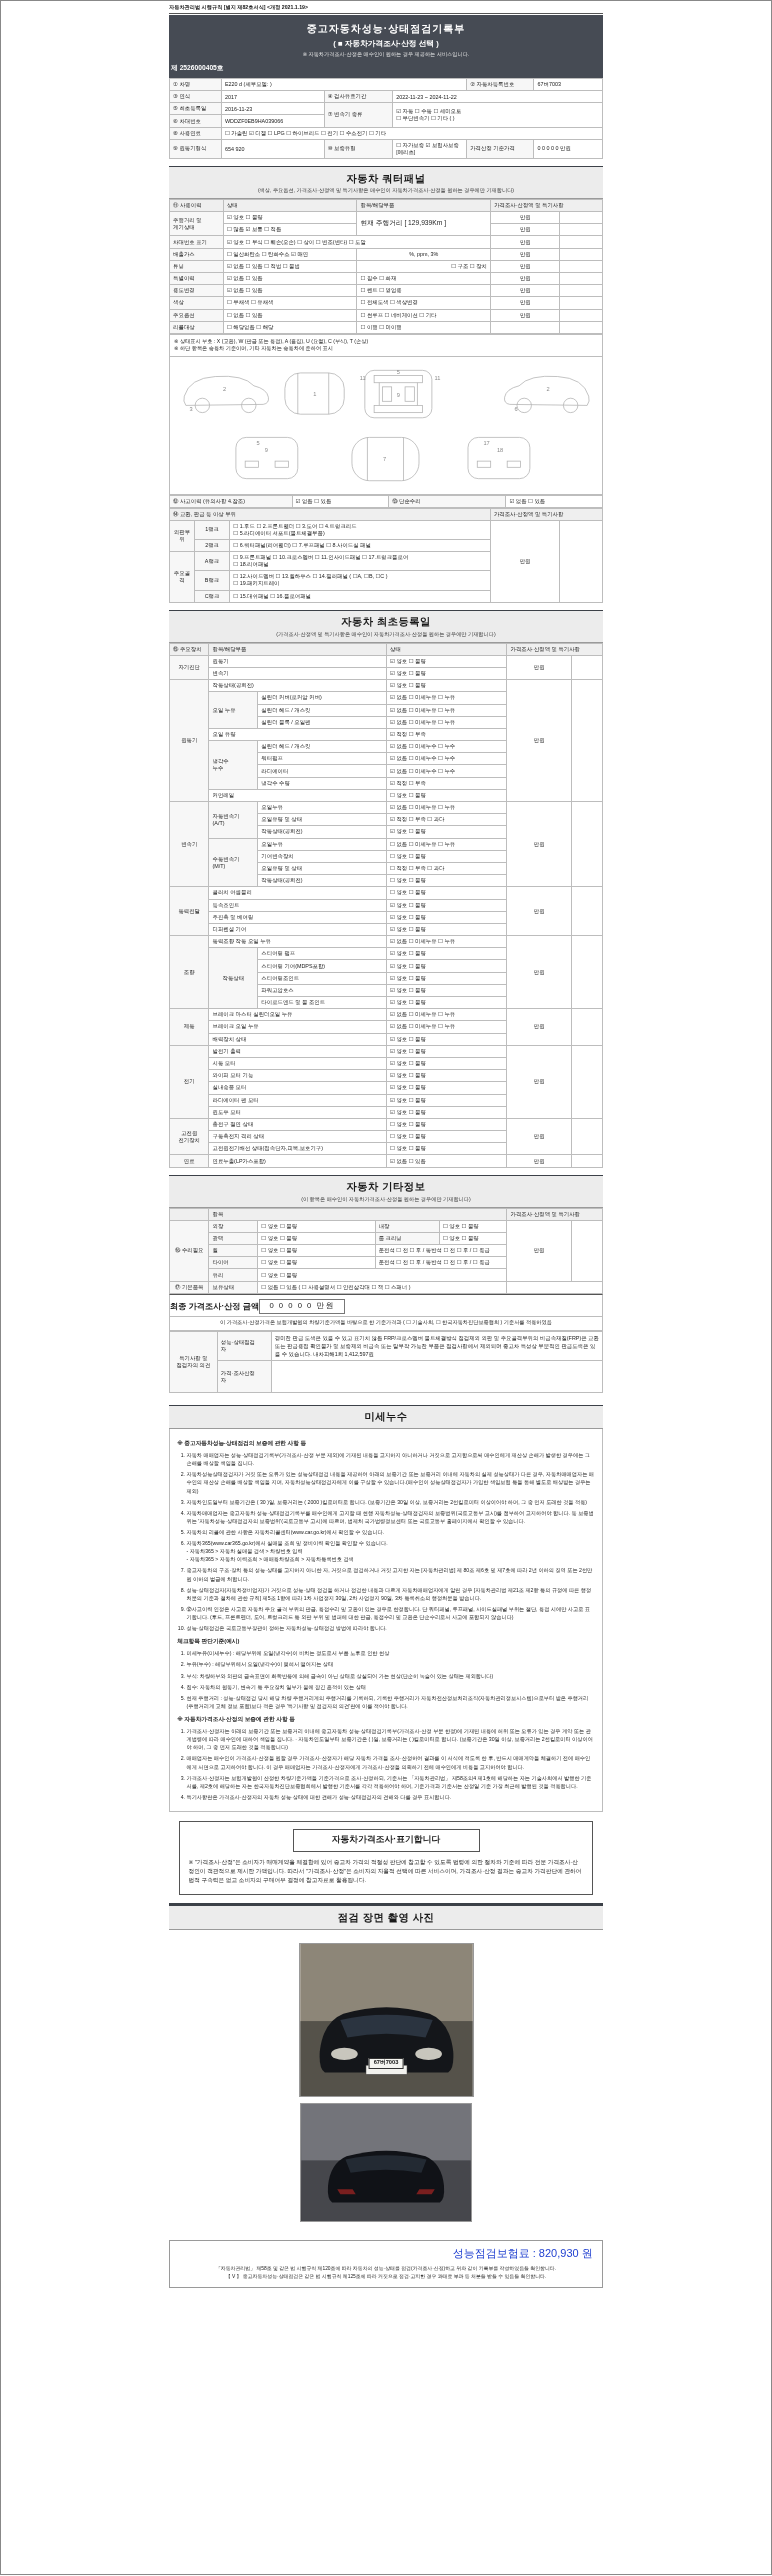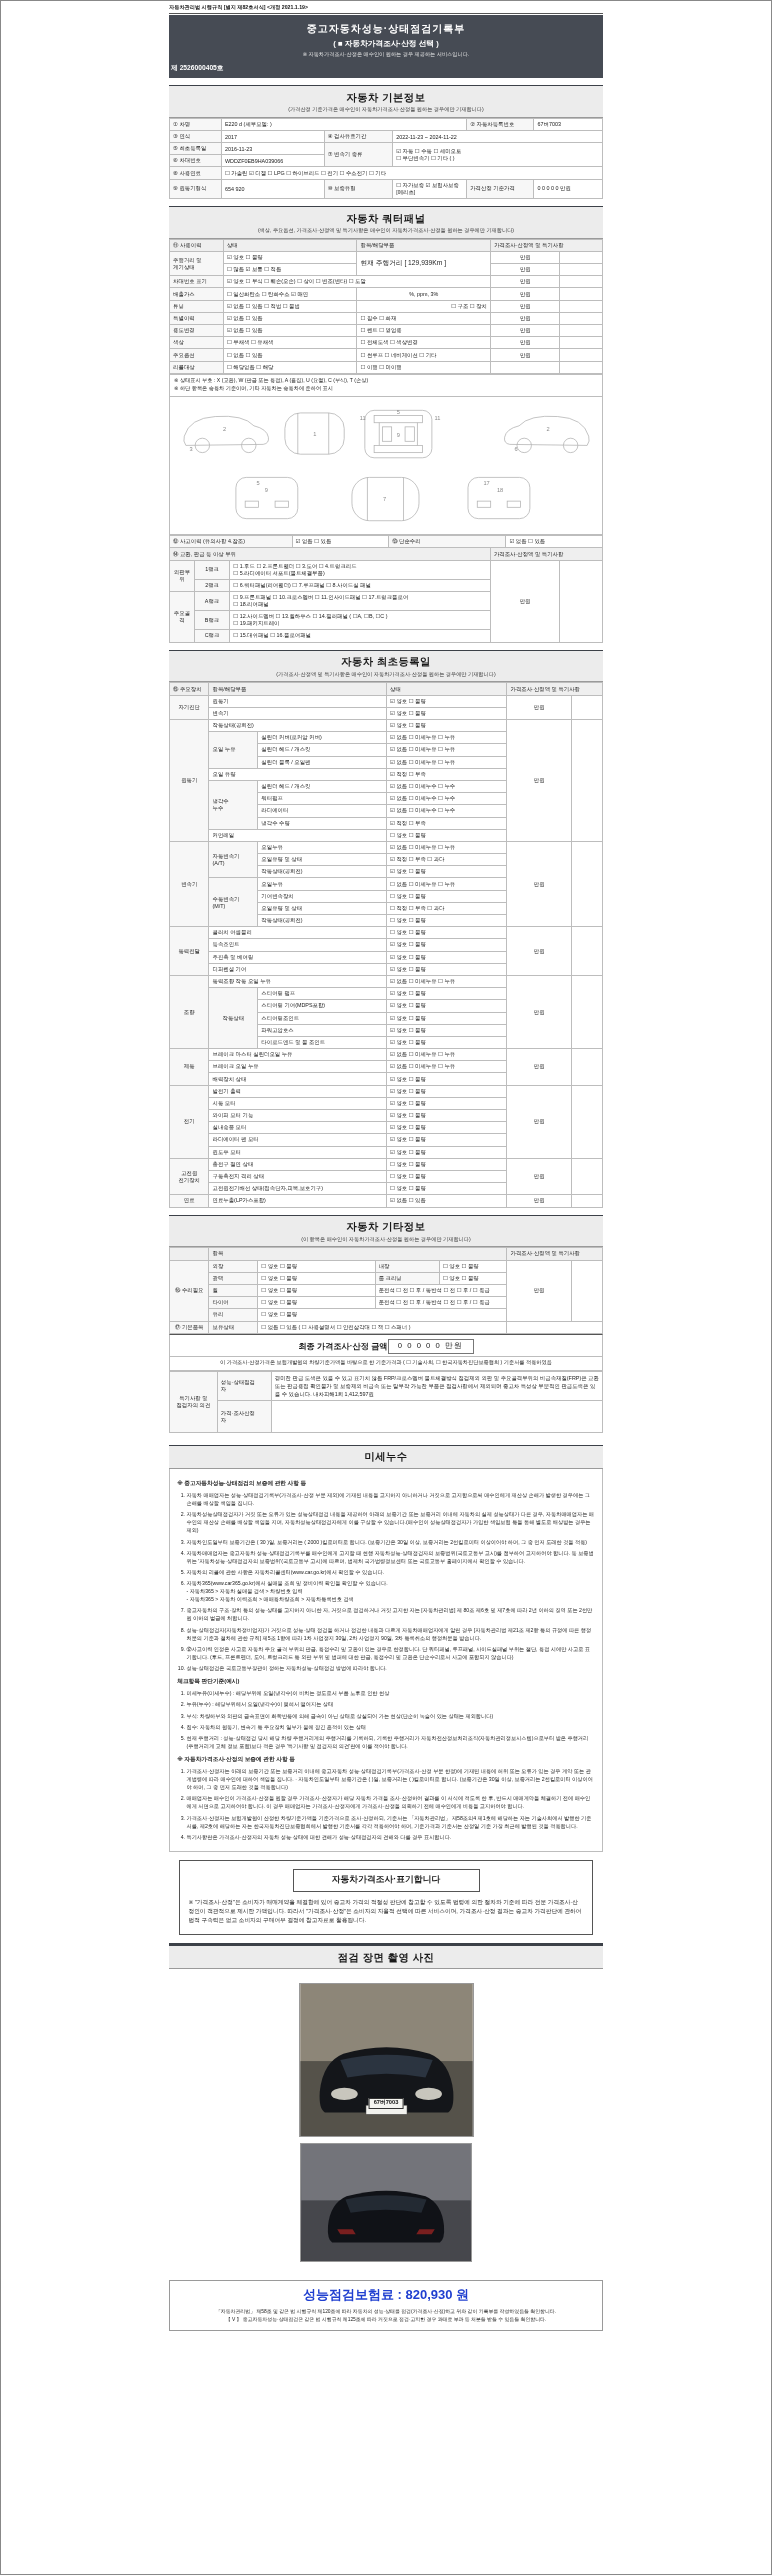--- a/index.html
+++ b/index.html
@@ -40,47 +40,43 @@
   .divider{height:2.6px;background:#3c4148;margin-top:8.2px;}
   
   .photos{padding:7.2px 0 9.3px;text-align:center;}
   .photo{display:block;margin:6.2px auto;border:0.5px solid #999;position:relative;overflow:hidden;}
   .photo1{width:173px;height:152px;background:linear-gradient(180deg,#9a9documentElement 0%,#8d8678 0%,#6e6a5e 60%,#4a473f 100%);}
   .photo2{width:170px;height:117px;background:linear-gradient(180deg,#84858a 0%,#5e5f64 55%,#3c3d41 100%);}
   .plate{position:absolute;left:50%;transform:translateX(-50%);bottom:27px;background:#f4f4f0;border:0.5px solid #333;font-size:5.7px;font-weight:bold;padding:0.5px 4.1px;color:#111;}
   
   .signbox{border:0.5px solid #9a9a9a;margin-top:2.1px;}
   .signhead{background:#ececeC;background:#ececec;text-align:center;font-size:9.3px;font-weight:bold;letter-spacing:3.1px;padding:4.6px 0;border-bottom:0.5px solid #9a9a9a;}
-  .fee{color:#1f3fd0;font-weight:bold;font-size:13px;text-align:center;padding:5.2px 9.3px 1px;}
+  .fee{color:#1f3fd0;font-weight:normal;font-size:11px;text-align:right;padding:5.2px 9.3px 1px;}
   .legal{font-size:4.9px;color:#222;text-align:center;line-height:1.6;padding:3.1px 5.2px 6.2px;}
-  .final-row{border:0.5px solid #bdbdbd;border-top:1px solid #555;display:flex;align-items:center;justify-content:center;gap:0;padding:4.1px 0 2.1px;}
+  .final-row{border:0.5px solid #bdbdbd;border-top:1px solid #555;display:flex;align-items:center;gap:0;padding:4.1px 0 2.1px;}
   .final-row .fl{font-size:8.2px;font-weight:bold;}
   .final-row .fv{border:0.5px solid #777;font-size:7.7px;padding:1.5px 9.3px;letter-spacing:1.5px;}
   .final-note{font-size:5.2px;text-align:center;padding:2.1px 0 4.1px;border:0.5px solid #bdbdbd;border-top:none;}
   svg text{font-family:"Liberation Sans","DejaVu Sans",sans-serif;}
 </style>
 </head>
 <body>
 
 <div class="frame">
 <div class="sheet">
 
   <div class="topline">자동차관리법 시행규칙 [별지 제82호서식] &lt;개정 2021.1.19&gt;</div>
 
   <div class="band">
     <div class="band-title">중고자동차성능·상태점검기록부</div>
     <div class="band-sub">( ■ 자동차가격조사·산정 선택 )</div>
     <div class="band-note">※ 자동차가격조사·산정은 매수인이 원하는 경우 제공하는 서비스입니다.</div>
     <div class="band-no">제 2526000405호</div>
   </div>
 
-  <div class="sec">
-    <div class="t">자동차 기본정보</div>
-    <div class="n">(가격산정 기준가격은 매수인이 자동차가격조사·산정을 원하는 경우에만 기재합니다)</div>
-  </div>
   <table>
     <colgroup>
           <col style="width:47px">
           <col style="width:93px">
           <col style="width:62px">
           <col style="width:67px">
           <col style="width:61px">
           <col style="width:62px">
         </colgroup>
     <tbody>

